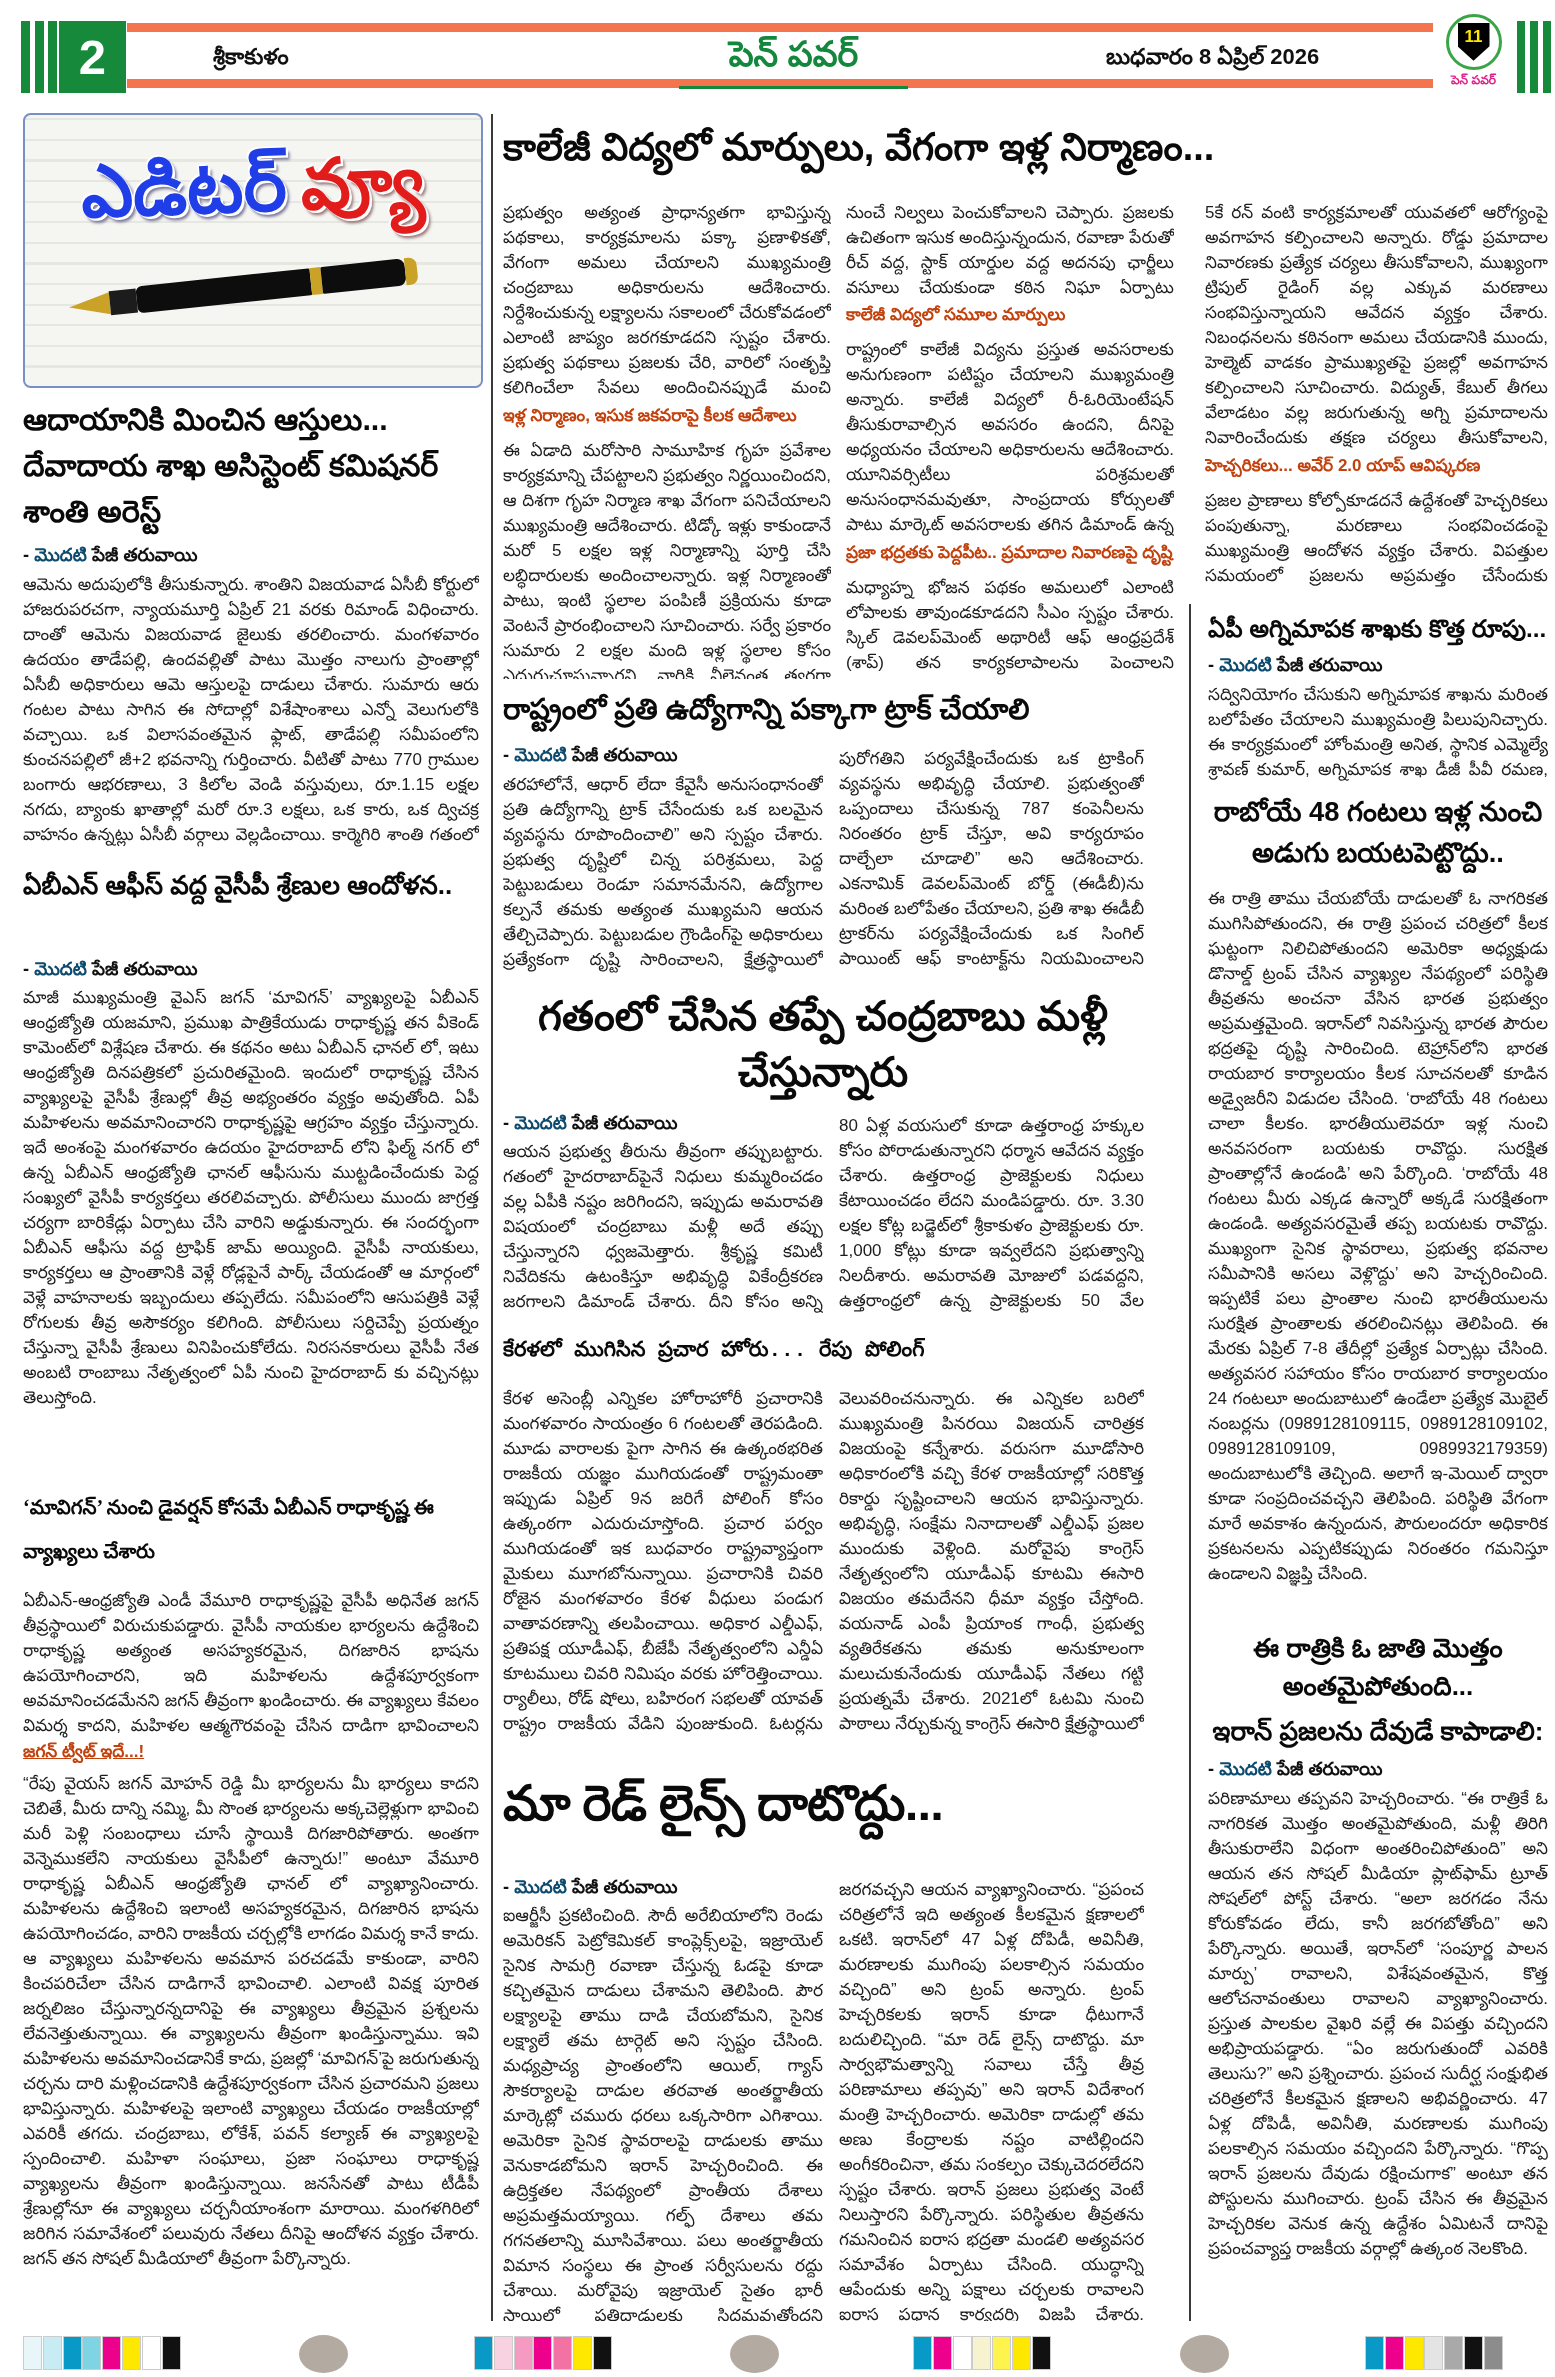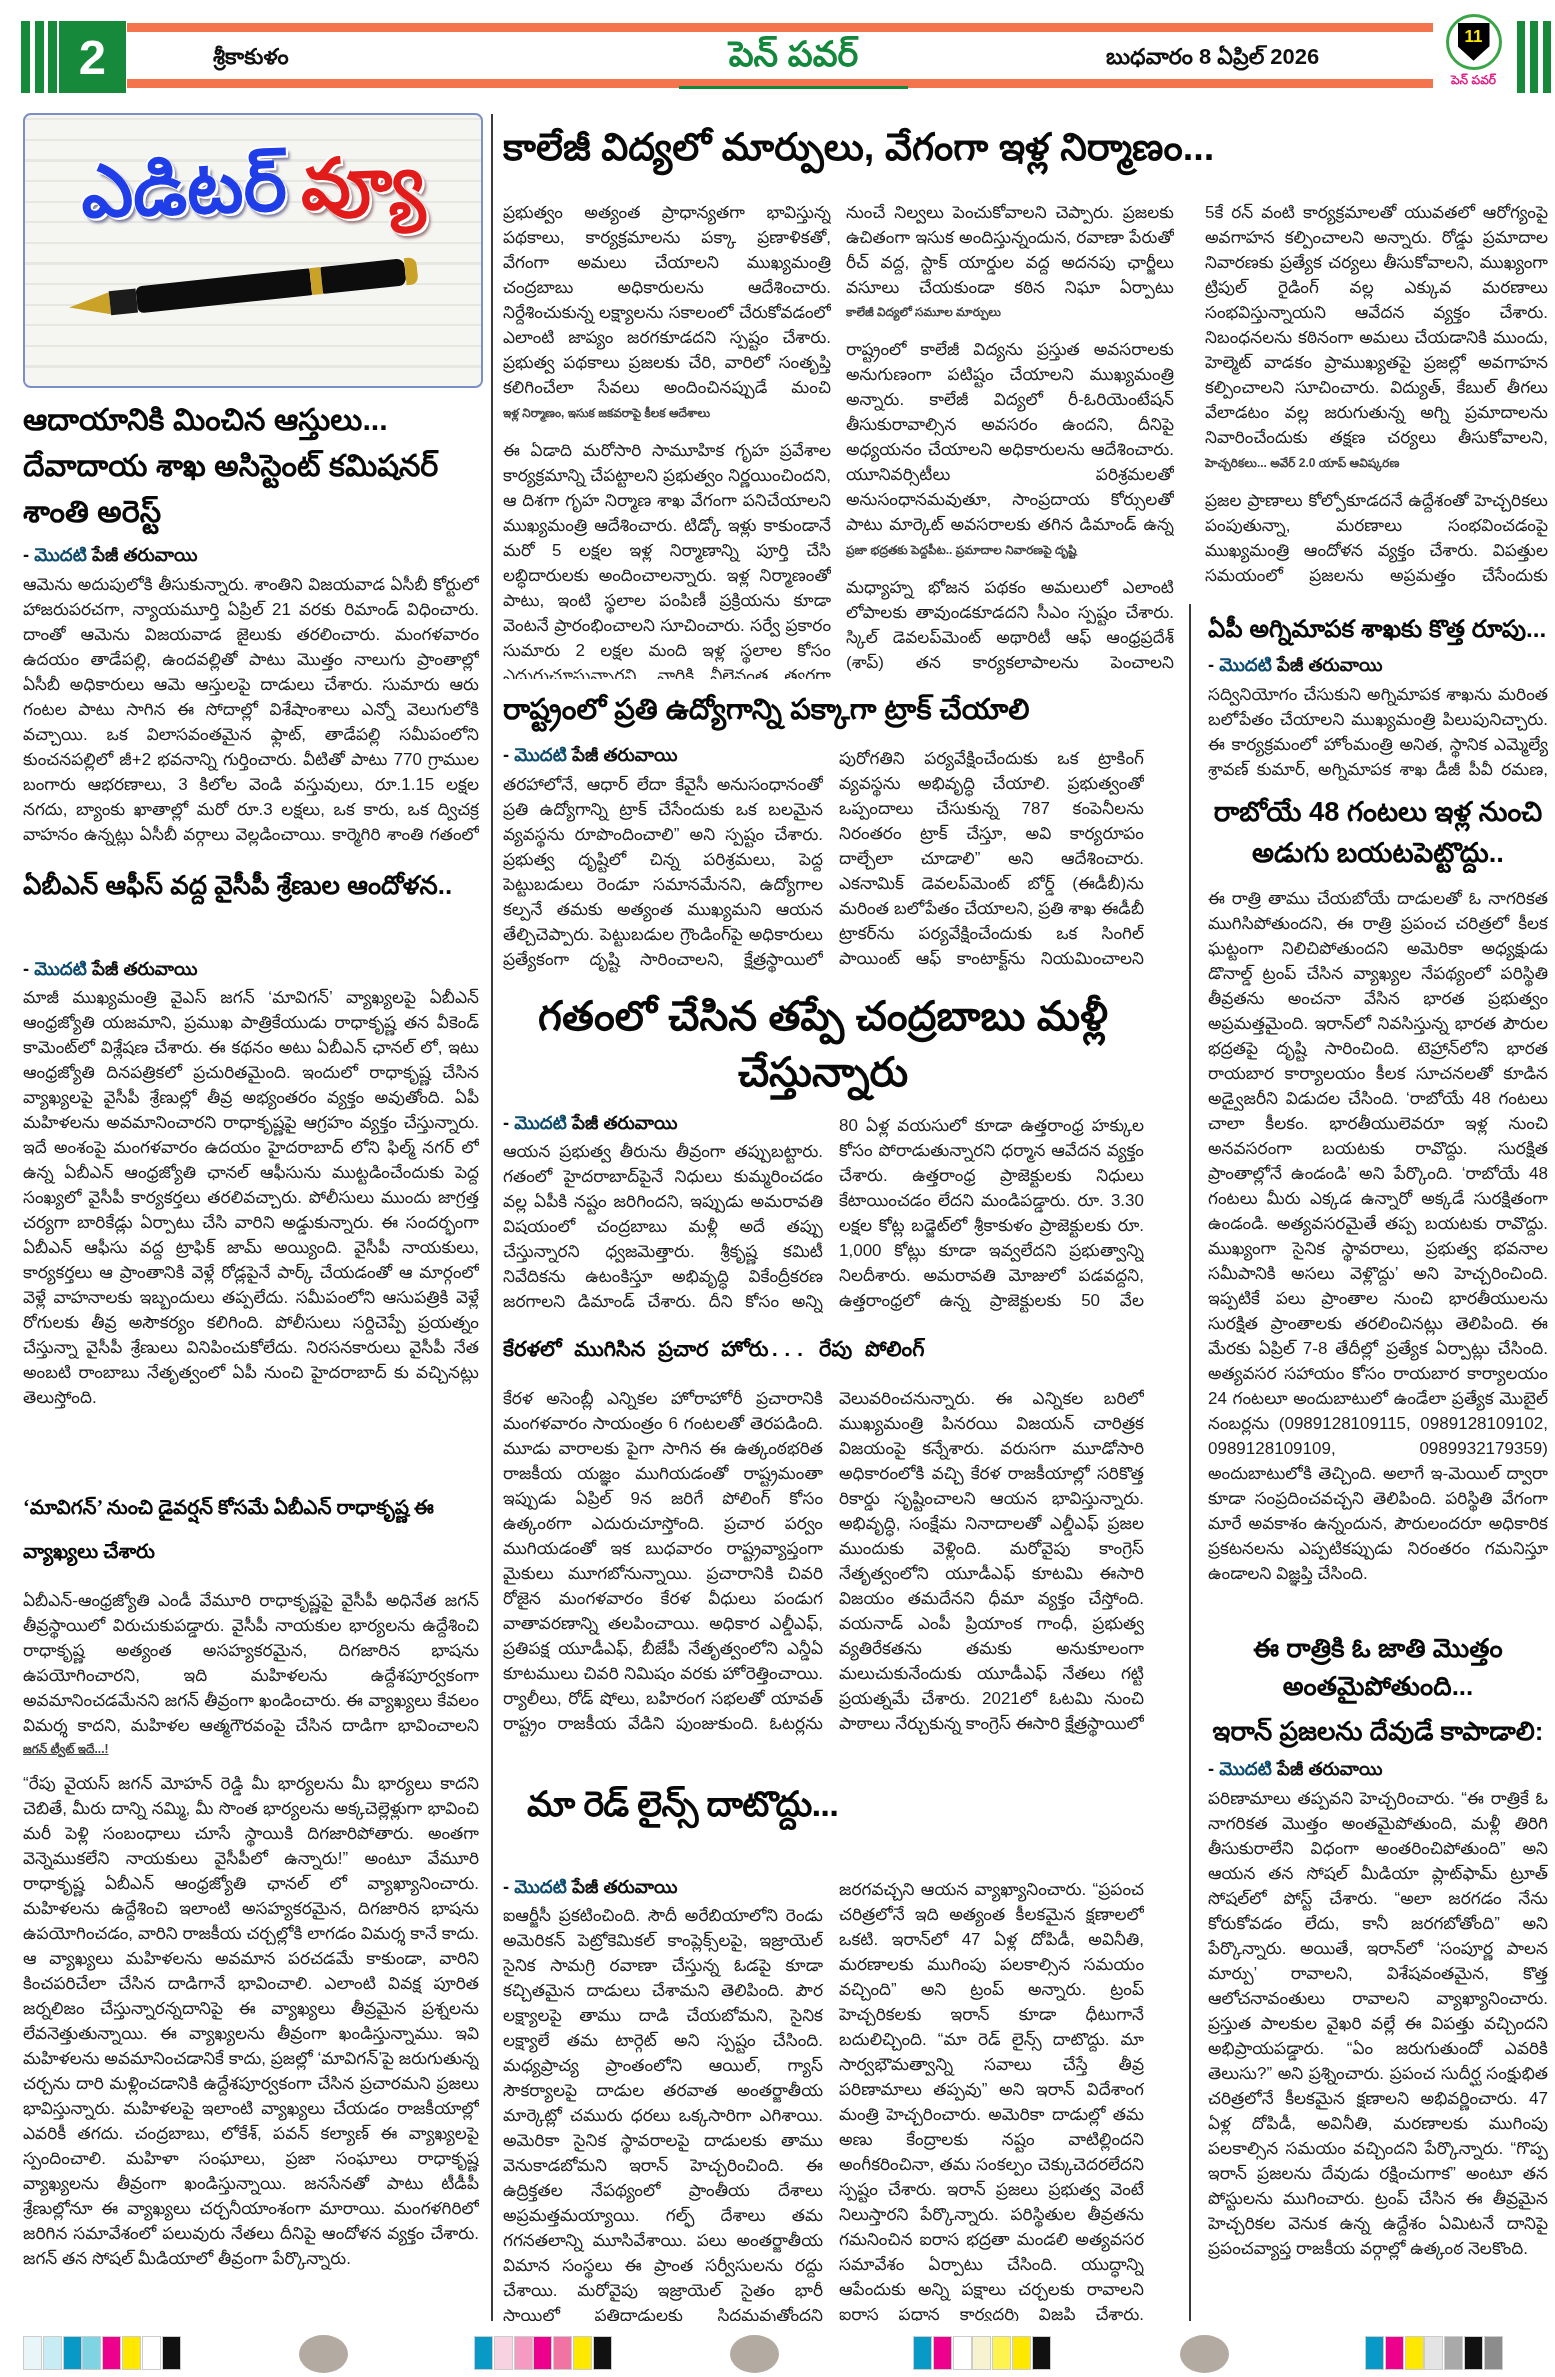--- a/index.html
+++ b/index.html
@@ -6,21 +6,21 @@
   body{width:1555px;height:2377px;position:relative;background:#ffffff;
        font-family:"Liberation Sans", sans-serif;color:#111;}
   .abs{position:absolute;}
   .clip{overflow:hidden;}
   .body-text{font-size:17px;line-height:25px;text-align:justify;color:#1c1c1c;}
   .headline{font-weight:700;color:#0a0a0a;}
   .nowrap{white-space:nowrap;}
   .center{text-align:center;}
   .cont{font-size:18.3px;font-weight:700;color:#111;}
   .cont .red{color:#0c4a6e;}
-  .subhead{font-size:12px;font-weight:700;color:#404040;white-space:nowrap;overflow:hidden;}
+  .subhead{font-size:17px;font-weight:700;color:#c2410c;white-space:nowrap;overflow:hidden;}
   
   .stripe{background:#f4744e;}
   .greenbars-l{background:repeating-linear-gradient(90deg,#168a3a 0 9.1px,#ffffff 9.1px 13.7px);}
   .greenbars-r{background:repeating-linear-gradient(90deg,#168a3a 0 7.6px,#ffffff 7.6px 13px);}
   .pagebox{background:#168a3a;color:#fff;font-weight:700;font-size:49px;display:flex;align-items:center;justify-content:center;}
   .loc,.date{font-size:22px;font-weight:700;}
   .masthead{font-size:35px;font-weight:700;color:#13873b;text-align:center;border-bottom:3.8px solid #13873b;padding-bottom:3px;}
   .logo-box{background:#fff;text-align:center;}
   .logo-ring{width:50px;height:50px;border:3px solid #3aa546;border-radius:50%;margin:3px auto 0;display:flex;align-items:center;justify-content:center;}
   .logo-shield{width:32px;height:38px;background:#000000;clip-path:polygon(0 0,100% 0,100% 62%,50% 100%,0 62%);display:flex;align-items:flex-start;justify-content:center;}
@@ -43,21 +43,21 @@
   .pen-cap{width:84px;height:27.4px;background:#0d0d0d;border-radius:1.5px 7.6px 7.6px 1.5px;}
   .pen-clip{width:12.2px;height:27.4px;background:#c9a227;border-radius:0 7.6px 7.6px 0;}
   
   .h-l1{font-size:30.5px;line-height:46px;}
   .h-l2{font-size:26px;line-height:44px;}
   .h-l3{font-size:20px;line-height:44px;font-family:Liberation Serif, serif;}
   .h-m1{font-size:38px;line-height:67px;}
   .h-m2{font-size:29px;line-height:46px;}
   .h-m3{font-size:41px;line-height:56px;}
   .h-m4{font-size:21px;line-height:46px;font-family:Liberation Mono, monospace;}
-  .h-m5{font-size:35px;line-height:99px;letter-spacing:-0.8px;margin-left:24px;}
+  .h-m5{font-size:49px;line-height:99px;letter-spacing:-0.8px;}
   .h-r1{font-size:24.4px;line-height:38px;}
   .h-r2{font-size:27.4px;line-height:41px;}
   .h-r3a{font-size:26px;line-height:38px;}
   .h-r3b{font-size:26px;line-height:35px;}
   
   .marks-group{display:flex;gap:0.8px;}
   .swatch{width:19px;height:34px;border:0.8px solid #cccccc;box-sizing:border-box;}
   .mark-ellipse{width:49px;height:38px;background:#b3aaa1;border-radius:50%;}
 </style>
 </head>

